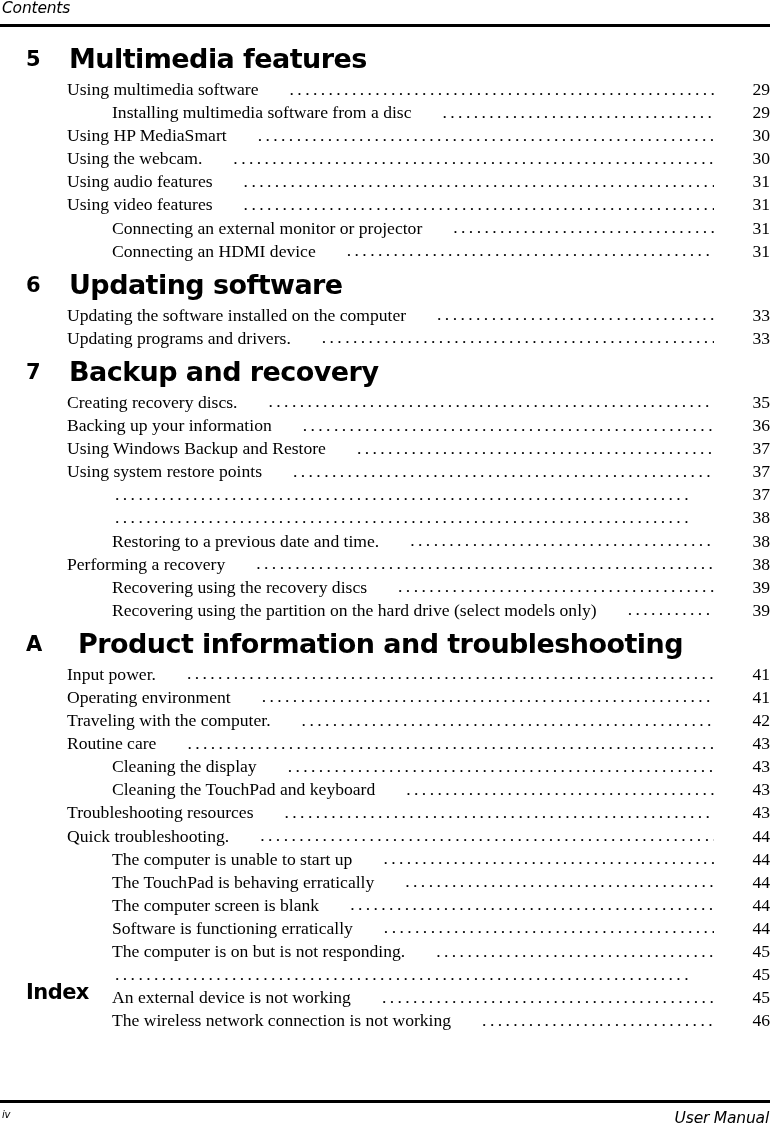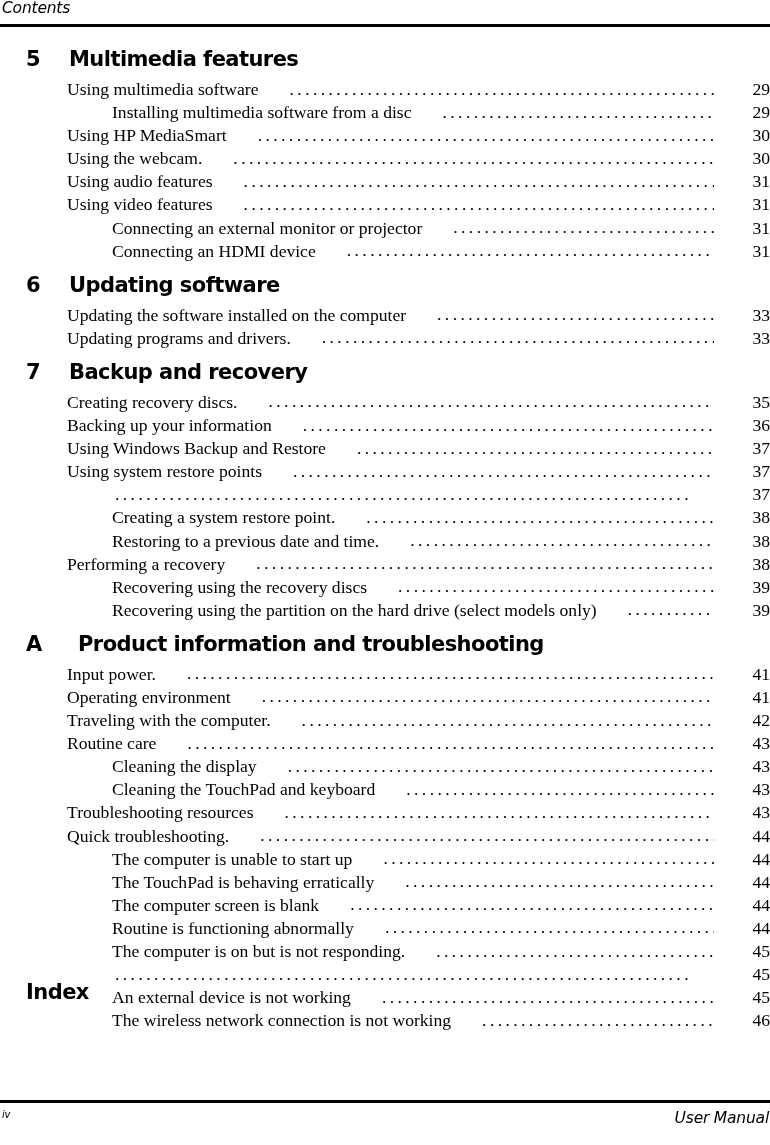--- a/index.html
+++ b/index.html
@@ -69,21 +69,21 @@
     font-size: 21px;
     line-height: 30px;
     letter-spacing: -0.4px;
   }
   .chapter .chap-title {
     position: absolute;
     left: 69px;
     top: 0;
     font-family: "DejaVu Sans", sans-serif;
     font-weight: 700;
-    font-size: 21px;
+    font-size: 27px;
     line-height: 30px;
     letter-spacing: -0.55px;
     white-space: nowrap;
   }
   .chapter.appendix .chap-num { left: 26px; }
   .chapter.appendix .chap-title { left: 78px; }
 
   
   .entry {
     position: relative;
@@ -258,21 +258,20 @@
     <div class="entry lvl1">
       <span class="etitle">Using system restore points</span>
       <span class="leader"></span>
       <span class="pageno">37</span>
     </div>
     <div class="entry lvl2">
       <span class="leader"></span>
       <span class="pageno">37</span>
     </div>
     <div class="entry lvl2">
-      <span class="etitle">Creating a system restore point.</span>
       <span class="leader"></span>
       <span class="pageno">38</span>
     </div>
     <div class="entry lvl2">
       <span class="etitle">Restoring to a previous date and time.</span>
       <span class="leader"></span>
       <span class="pageno">38</span>
     </div>
     <div class="entry lvl1">
       <span class="etitle">Performing a recovery</span>
@@ -343,21 +342,21 @@
       <span class="etitle">The TouchPad is behaving erratically</span>
       <span class="leader"></span>
       <span class="pageno">44</span>
     </div>
     <div class="entry lvl2">
       <span class="etitle">The computer screen is blank</span>
       <span class="leader"></span>
       <span class="pageno">44</span>
     </div>
     <div class="entry lvl2">
-      <span class="etitle">Routine is functioning abnormally</span>
+      <span class="etitle">Software is functioning erratically</span>
       <span class="leader"></span>
       <span class="pageno">44</span>
     </div>
     <div class="entry lvl2">
       <span class="etitle">The computer is on but is not responding.</span>
       <span class="leader"></span>
       <span class="pageno">45</span>
     </div>
     <div class="entry lvl2">
       <span class="leader"></span>

